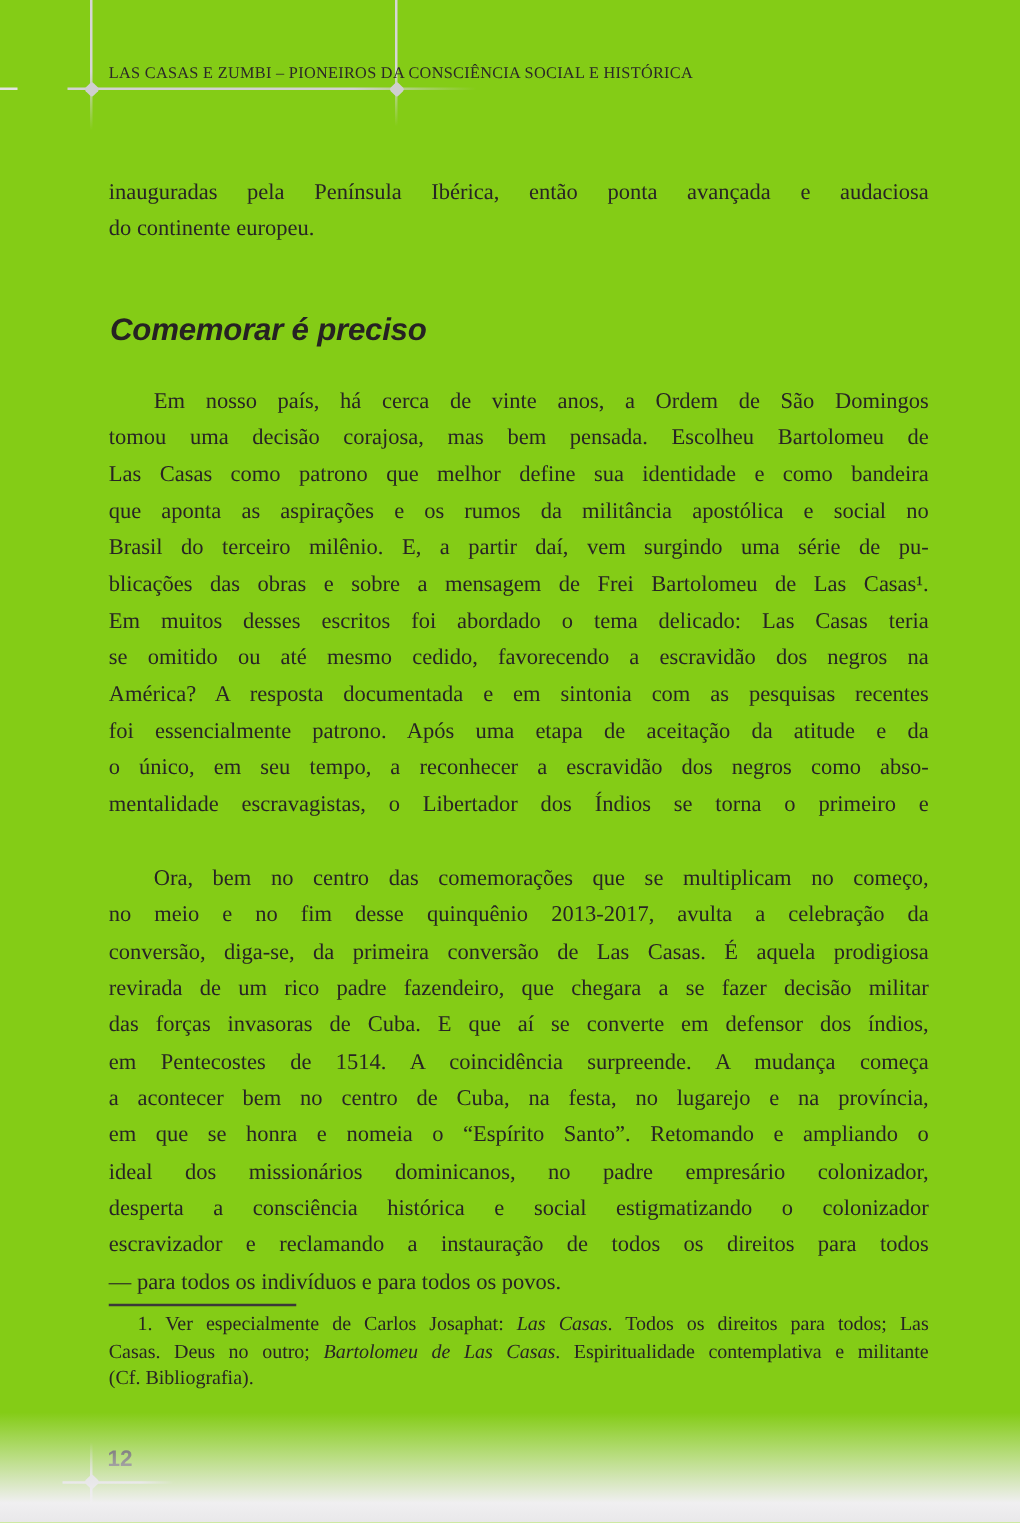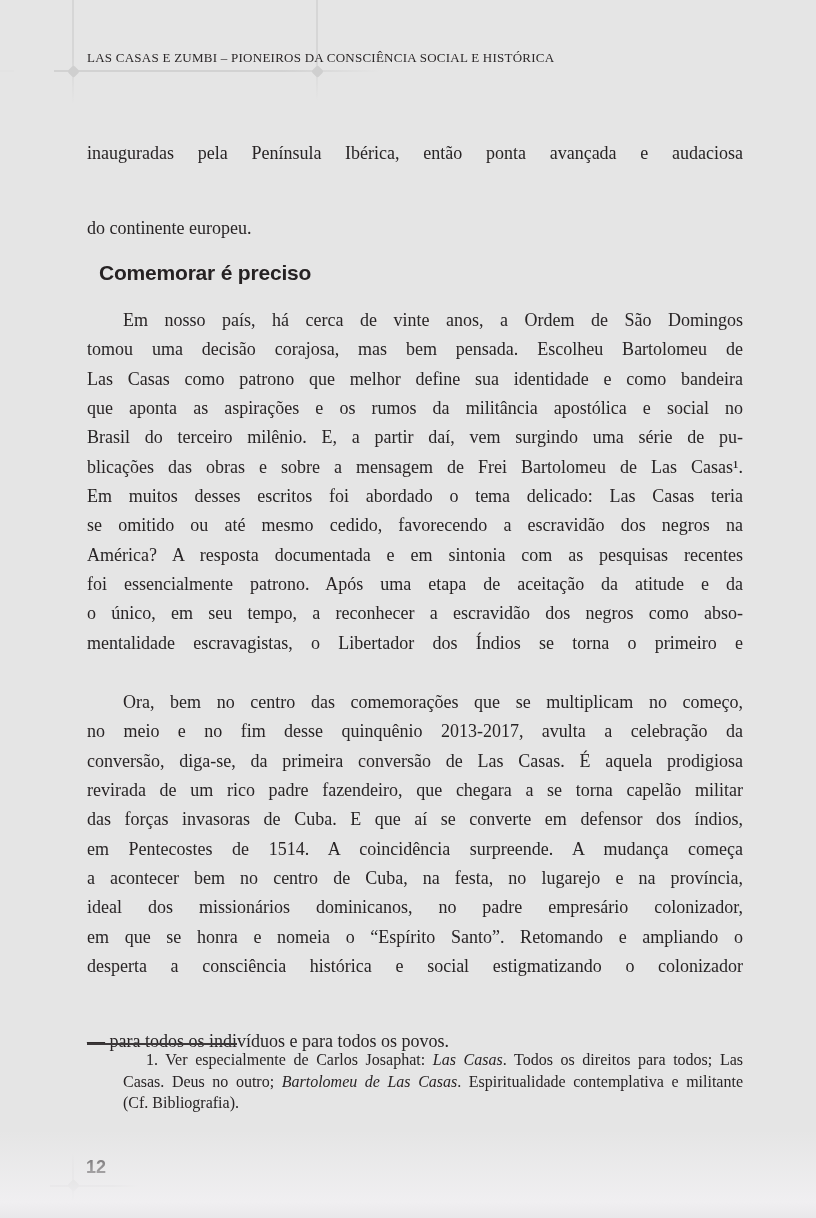--- a/index.html
+++ b/index.html
@@ -1,19 +1,19 @@
 <!DOCTYPE html>
 <html lang="pt"><head>
 <meta charset="utf-8">
 <style>
   html,body{margin:0;padding:0;background:#ffffff;}
   .page{
     position:relative;
     width:816px;height:1218px;
-    background:#e5e5e5;
+    background:#84cc16;
     overflow:hidden;
     font-family:"Liberation Serif", serif;
     color:#282425;
   }
   
   .mark{position:absolute;background:#dadada;}
   .mark.v-fade{background:linear-gradient(to bottom,#d6d6d6 55%,rgba(214,214,214,0) 100%);}
   .mark.v-fade-top{background:linear-gradient(to top,#d6d6d6 55%,rgba(214,214,214,0) 100%);}
   .mark.h-fade{background:linear-gradient(to right,#d2d2d2 70%,rgba(210,210,210,0) 100%);}
   .blob{
@@ -21,53 +21,54 @@
     transform:rotate(45deg);border-radius:2px;
   }
   
   .running-head{
     position:absolute;left:87px;top:50px;
     font-size:13px;letter-spacing:0.25px;
     color:#2b2728;white-space:nowrap;
   }
   
   .section-heading{
-    position:absolute;left:87px;top:249px;margin:12px;
+    position:absolute;left:87px;top:249px;margin:1px;
     font-family:"Liberation Sans", sans-serif;
-    font-weight:bold;font-size:21px;letter-spacing:-0.2px;
+    font-weight:bold;font-size:25px;letter-spacing:-0.2px;
     color:#262223;
+    font-style:italic;
   }
   
   .para{
     position:absolute;left:87px;width:656px;
     font-size:18px;
   }
   .para .line{
     line-height:29.35px;height:29.35px;
     text-align:justify;text-align-last:justify;
     white-space:nowrap;overflow:visible;
   }
   .para .line{white-space:normal;}
   .para .line.indent{text-indent:36px;}
-  .para .line.last{text-align-last:left;margin-top:46px;}
+  .para .line.last{text-align-last:left;}
   #para1{top:139px;font-family:Liberation Serif, serif;}
   #para2{top:306px;}
   #para3{top:688px;}
   
   .fn-rule{
     position:absolute;left:87px;top:1043px;
     width:150px;height:2px;background:#3c3839;
   }
   .footnote{
     position:absolute;left:87px;top:1049px;width:656px;
     font-size:16px;
   }
   .footnote .line{
     line-height:21.7px;height:21.7px;
-    text-align:justify;text-align-last:justify;margin-left:36px;
+    text-align:justify;text-align-last:justify;
   }
   .footnote .line.indent{text-indent:23px;}
   .footnote .line.last{text-align-last:left;}
   .footnote .it{font-style:italic;}
   
   .page-number{
     position:absolute;left:86px;top:1157px;
     font-family:"Liberation Sans", sans-serif;
     font-weight:bold;font-size:18px;color:#333031;
   }
@@ -111,27 +112,28 @@
       <div class="line">América? A resposta documentada e em sintonia com as pesquisas recentes</div>
       <div class="line">foi essencialmente patrono. Após uma etapa de aceitação da atitude e da</div>
       <div class="line">o único, em seu tempo, a reconhecer a escravidão dos negros como abso-</div>
       <div class="line">mentalidade escravagistas, o Libertador dos Índios se torna o primeiro e</div>
     </div>
 
   <div class="para" id="para3">
       <div class="line indent">Ora, bem no centro das comemorações que se multiplicam no começo,</div>
       <div class="line">no meio e no fim desse quinquênio 2013-2017, avulta a celebração da</div>
       <div class="line">conversão, diga-se, da primeira conversão de Las Casas. É aquela prodigiosa</div>
-      <div class="line">revirada de um rico padre fazendeiro, que chegara a se torna capelão militar</div>
+      <div class="line">revirada de um rico padre fazendeiro, que chegara a se fazer decisão militar</div>
       <div class="line">das forças invasoras de Cuba. E que aí se converte em defensor dos índios,</div>
       <div class="line">em Pentecostes de 1514. A coincidência surpreende. A mudança começa</div>
       <div class="line">a acontecer bem no centro de Cuba, na festa, no lugarejo e na província,</div>
+      <div class="line">em que se honra e nomeia o “Espírito Santo”. Retomando e ampliando o</div>
       <div class="line">ideal dos missionários dominicanos, no padre empresário colonizador,</div>
-      <div class="line">em que se honra e nomeia o “Espírito Santo”. Retomando e ampliando o</div>
       <div class="line">desperta a consciência histórica e social estigmatizando o colonizador</div>
+      <div class="line">escravizador e reclamando a instauração de todos os direitos para todos</div>
       <div class="line last">— para todos os indivíduos e para todos os povos.</div>
     </div>
 
   <div class="fn-rule"></div>
   <div class="footnote">
       <div class="line indent"><span>1. Ver especialmente de Carlos Josaphat: </span><span class="it">Las Casas</span><span>. Todos os direitos para todos; Las</span></div>
       <div class="line"><span>Casas. Deus no outro; </span><span class="it">Bartolomeu de Las Casas</span><span>. Espiritualidade contemplativa e militante</span></div>
       <div class="line last"><span>(Cf. Bibliografia).</span></div>
     </div>
 

